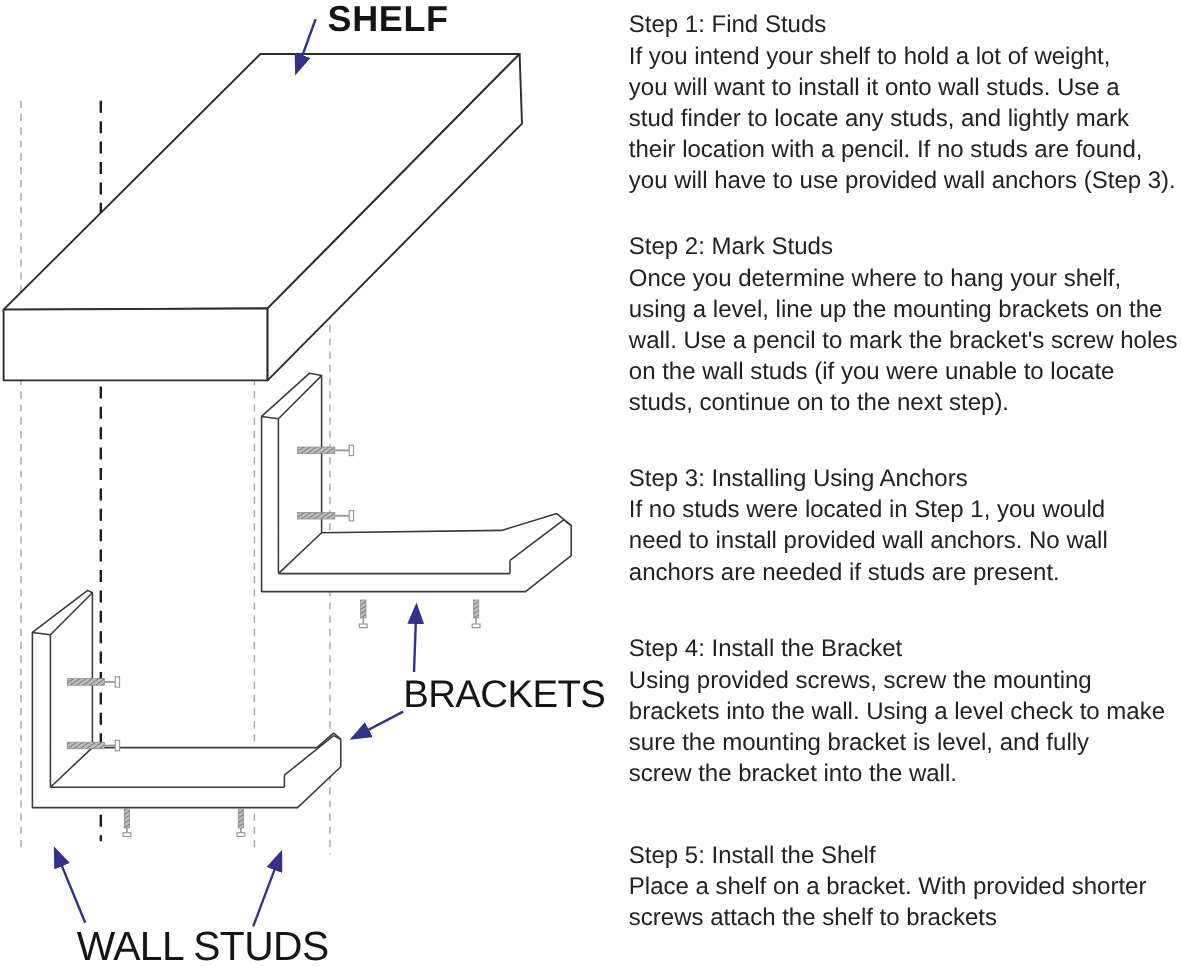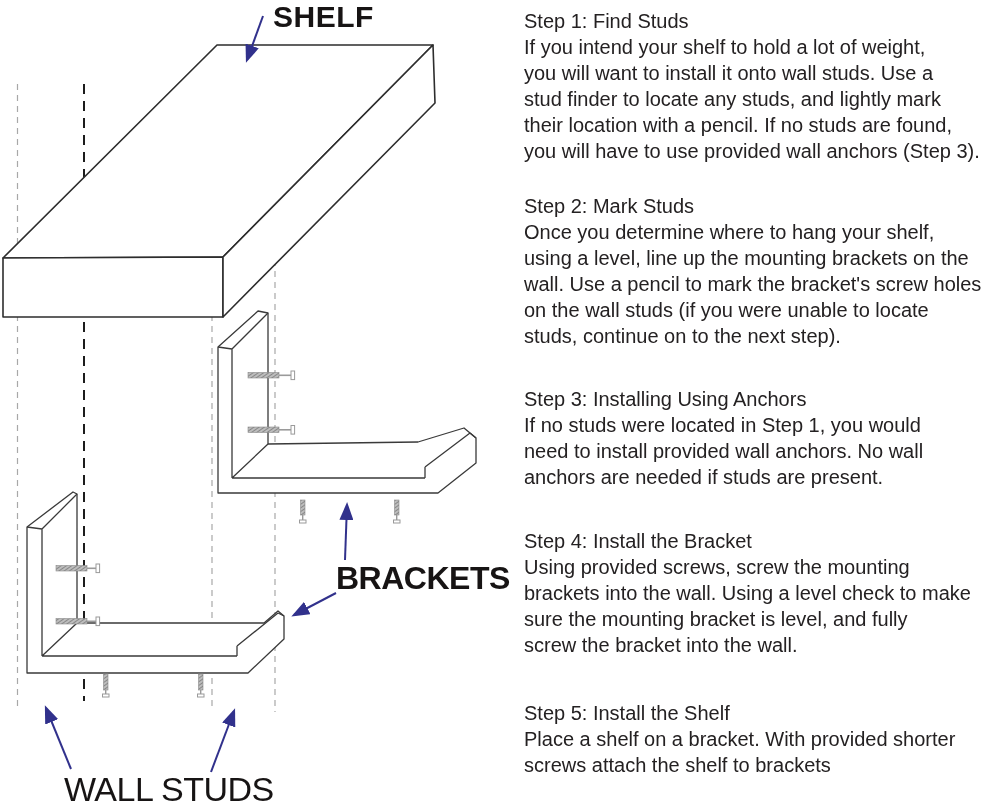--- a/index.html
+++ b/index.html
@@ -26,21 +26,21 @@
   }
   #label-shelf {
     left: 273px; top: 2px;
     font-size: 30px;
     font-weight: 700;
     letter-spacing: 0.5px;
   }
   #label-brackets {
     left: 336px; top: 562px;
     font-size: 32px;
-    font-weight: 700;
+    font-weight: 400;
     letter-spacing: -0.5px;
   }
   #label-wall-studs {
     left: 44px; top: 772px;
     font-size: 34px;
     font-weight: 400;
     letter-spacing: -0.5px;
     margin-left: 20px;
   }
   .step {

